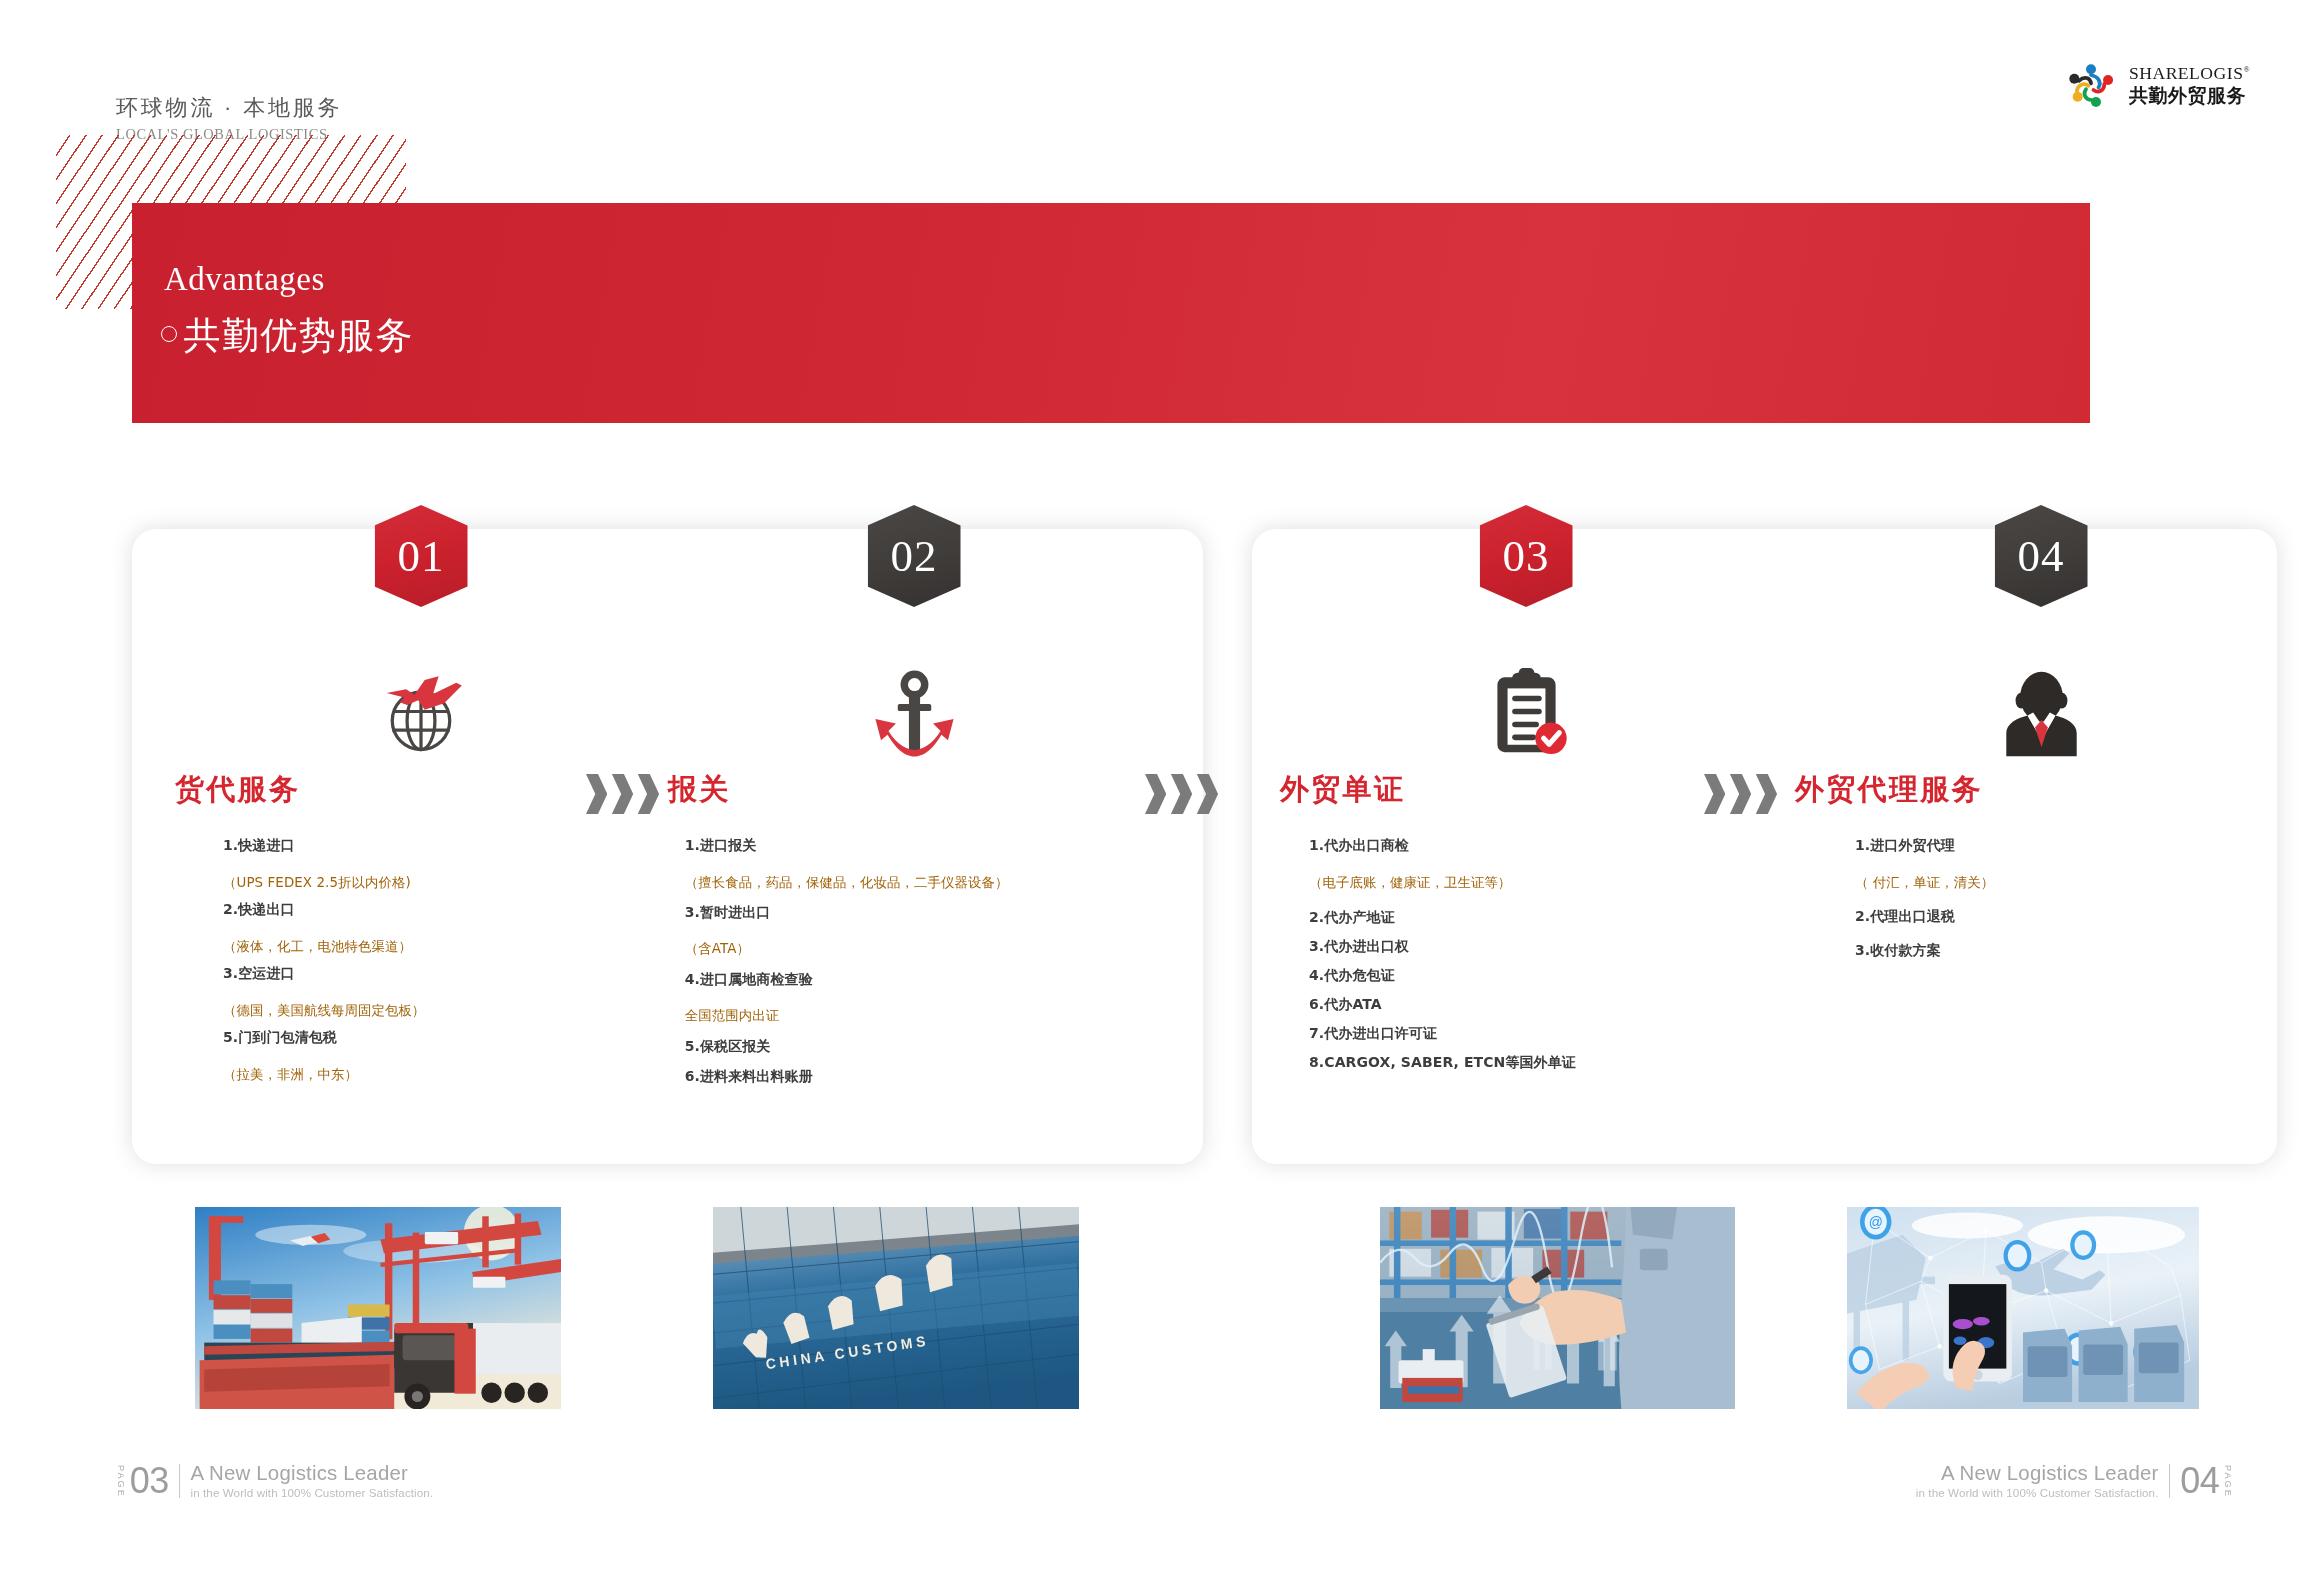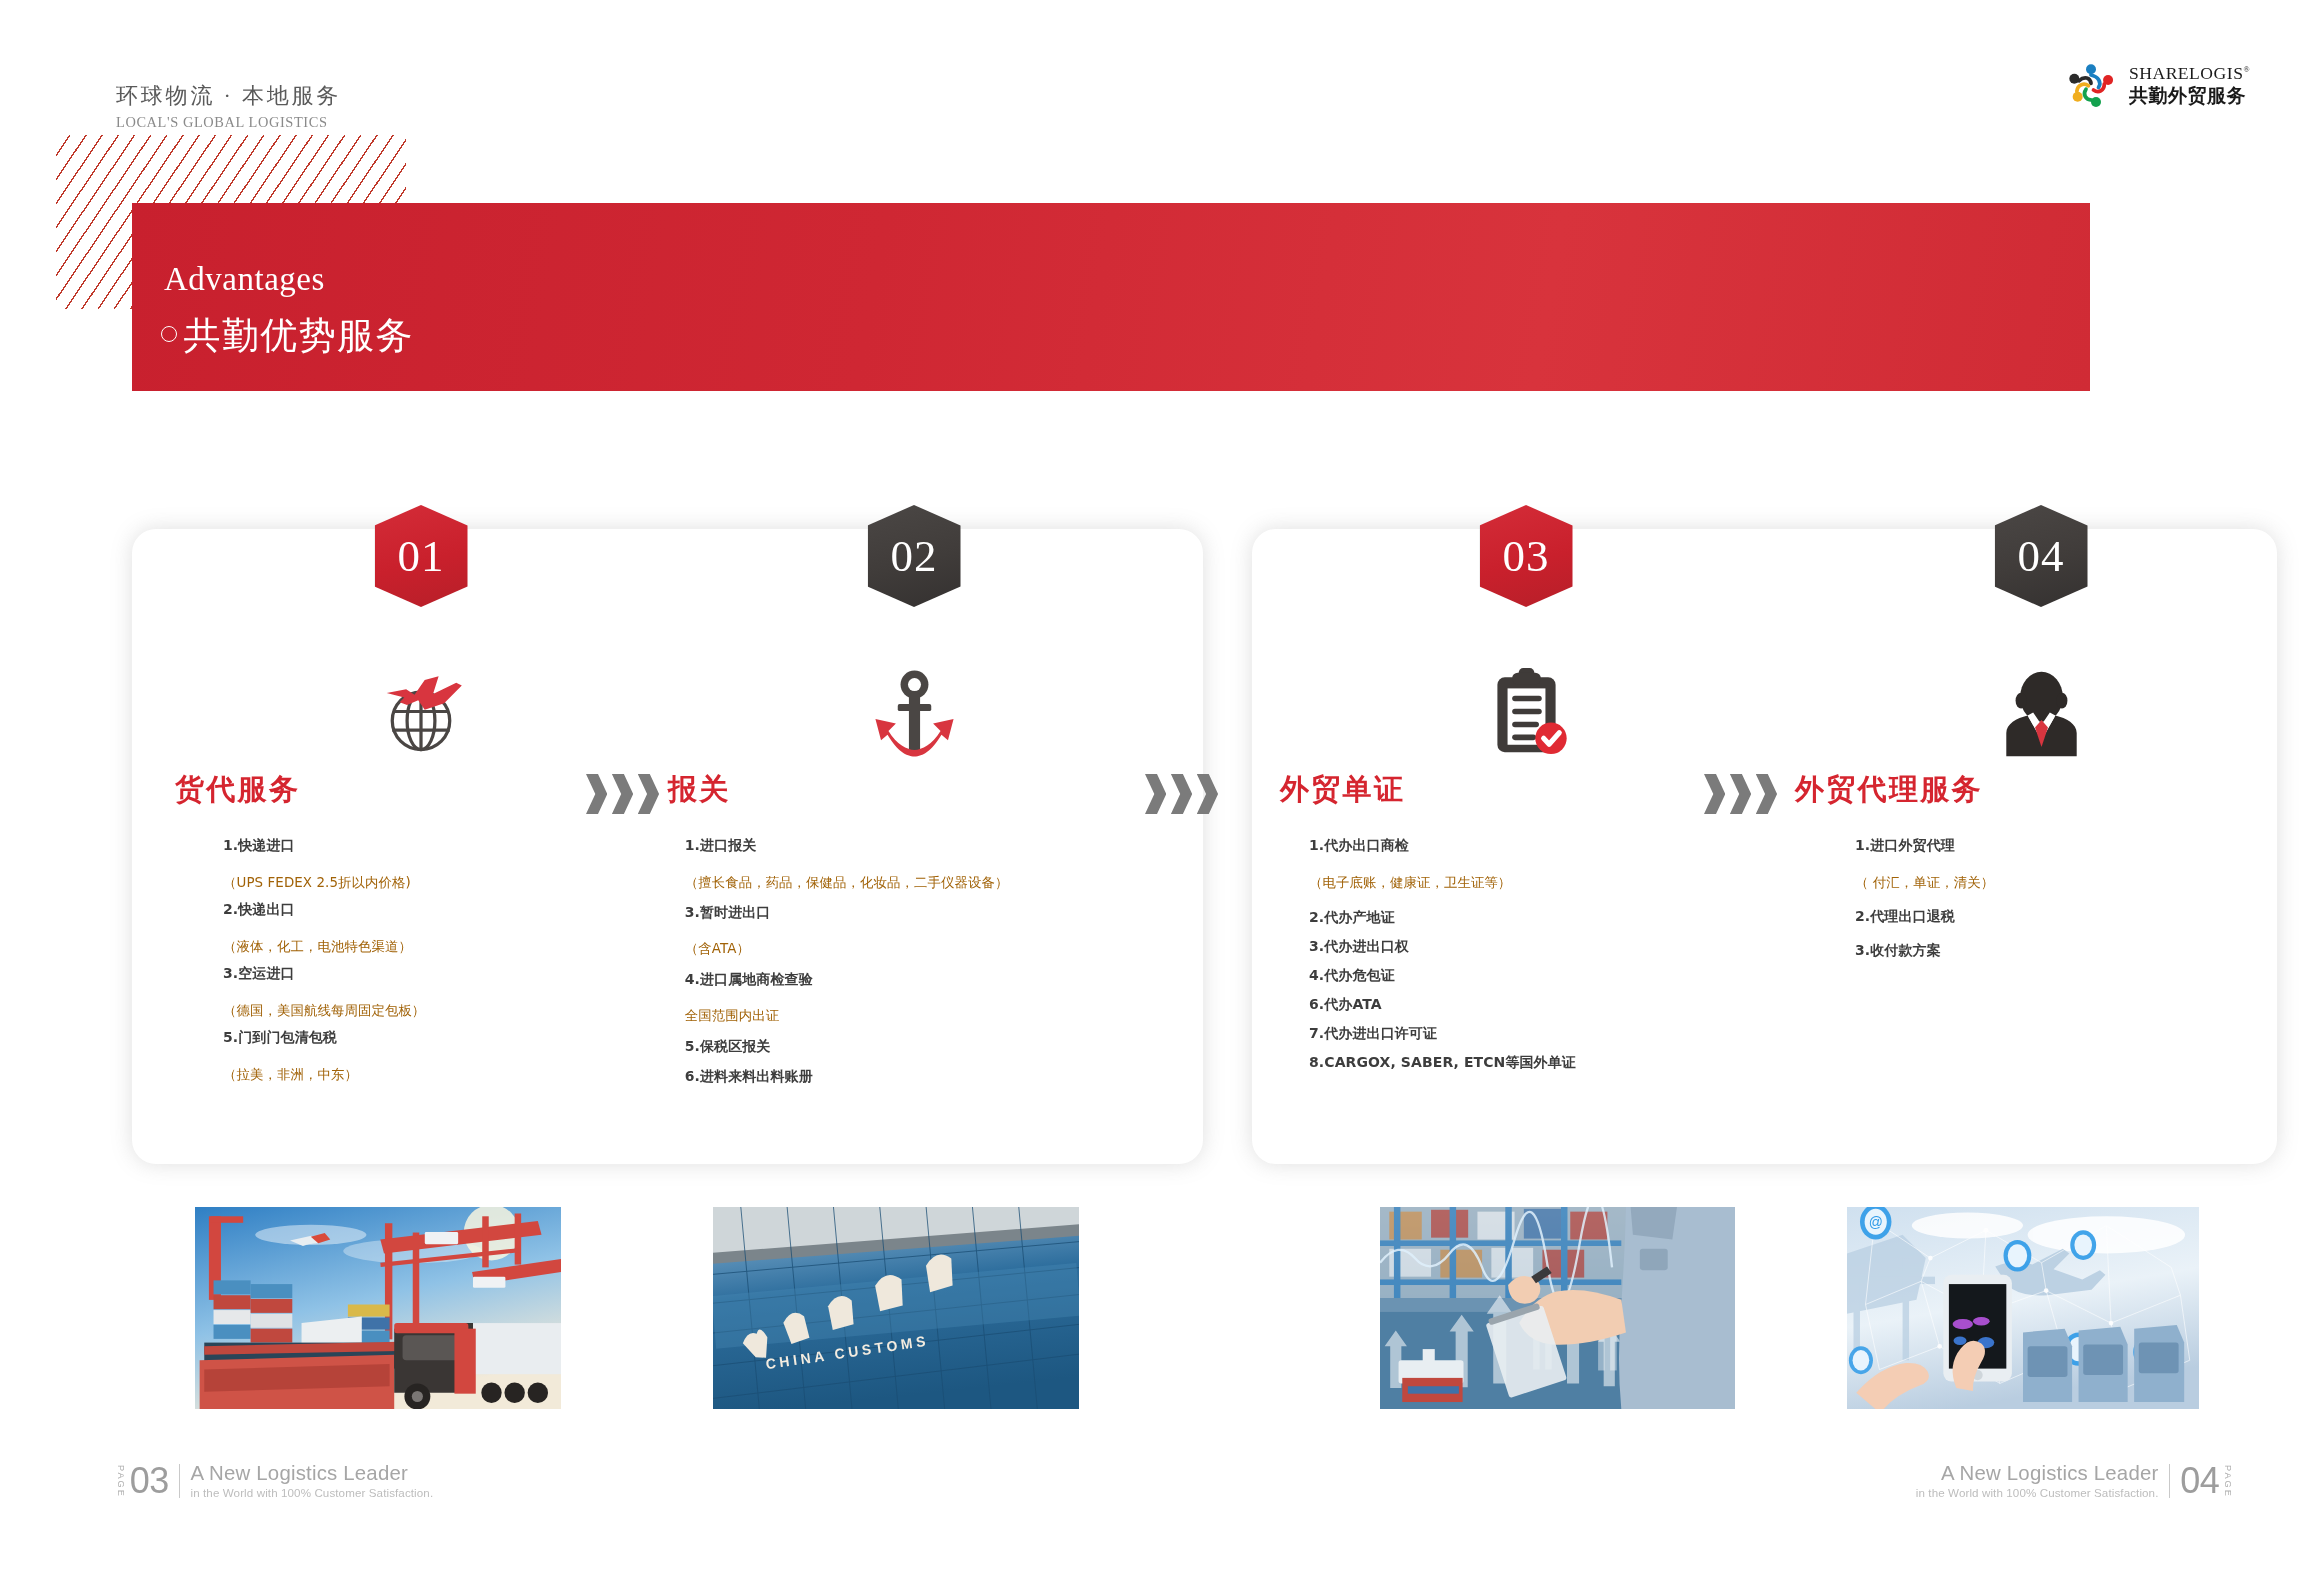--- a/index.html
+++ b/index.html
@@ -8,21 +8,21 @@
     background: #ffffff;
     font-family: "Liberation Sans", "DejaVu Sans", sans-serif;
     overflow: hidden;
   }
   .page { position: relative; width: 2333px; height: 1594px; background:#fff; }
 
   
   .brand-block { position:absolute; left:116px; top:81px; }
   .brand-cn {
     font-size:22px; color:#5a5a5a; letter-spacing:2.8px;
-    font-family:Liberation Serif, serif; white-space:nowrap;
+    font-family:Liberation Sans, sans-serif; white-space:nowrap;margin-top:12px;
   }
   .brand-en {
     font-size:14.4px; color:#8a8a8a; letter-spacing:0.6px; margin-top:2.8px;
     font-family:"Liberation Serif","DejaVu Serif",serif; white-space:nowrap;
   }
 
   
   .hatch {
     position:absolute; left:56px; top:135px; width:350px; height:174px;
     background: repeating-linear-gradient(
@@ -39,21 +39,21 @@
     font-size:17.6px; letter-spacing:0.5px; color:#1a1a1a; position:relative; white-space:nowrap;
   }
   .logo-en .reg { font-size:8px; vertical-align:super; }
   .logo-cn {
     font-size:19px; color:#1a1a1a; letter-spacing:0.5px; margin-top:3.2px;
     font-family:"DejaVu Sans","Liberation Sans",sans-serif; white-space:nowrap; font-weight:700;
   }
 
   
   .banner {
-    position:absolute; left:132px; top:203px; width:1958px; height:188px;
+    position:absolute; left:132px; top:203px; width:1958px; height:220px;
     background: linear-gradient(100deg, #c8202e 0%, #cf2733 38%, #d8333c 72%, #d02b35 100%);
   }
   .banner-en {
     position:absolute; left:32px; top:58px;
     font-family:"Liberation Serif","DejaVu Serif",serif;
     font-size:33px; color:#ffffff; letter-spacing:0.5px;
   }
   .banner-cn {
     position:absolute; left:29px; top:108px;
     font-size:37px; color:#ffffff; letter-spacing:1.4px;

